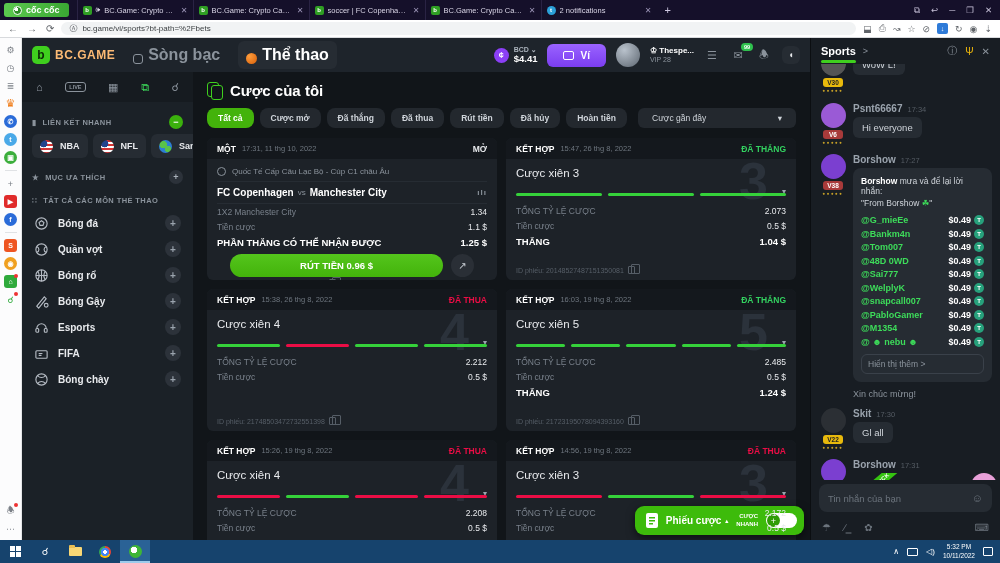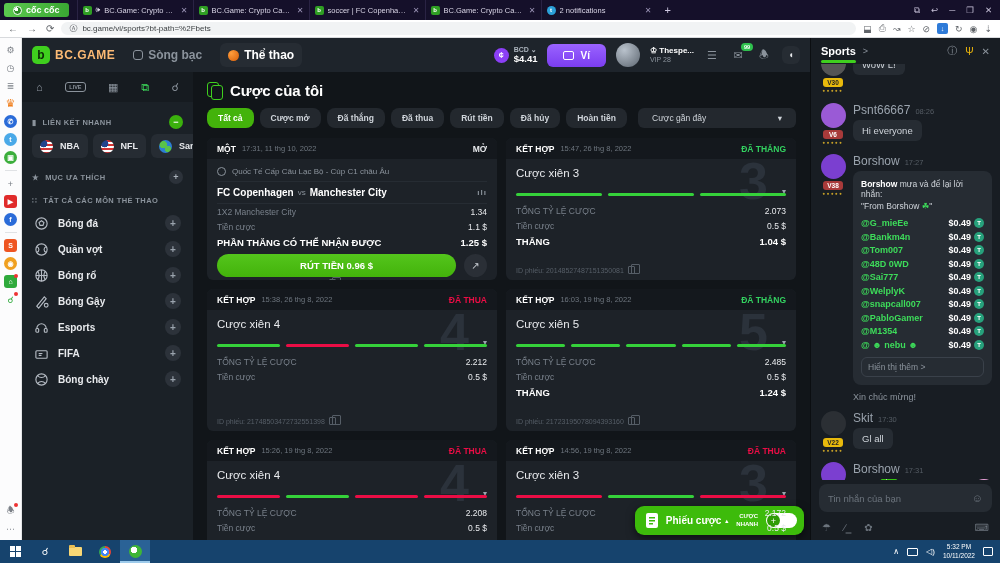--- a/index.html
+++ b/index.html
@@ -33,21 +33,21 @@
   .rail hr{width:12px;border:none;border-top:1px solid #e0e2e5;margin:1px 0}
   .rail .spacer{margin-top:auto}
   .reddot{position:relative}
   .reddot::after{content:"";position:absolute;right:-1px;top:-1px;width:4px;height:4px;border-radius:50%;background:#e33}
 
   .app{flex:1;display:flex;flex-direction:column;min-width:0}
   .app-header{height:34px;background:#1e242b;display:flex;align-items:center;gap:10px;padding:0 10px}
   .bclogo{display:flex;align-items:center;gap:5px}
   .bclogo .b{width:18px;height:18px;border-radius:5px;background:#3fcf1e;color:#0c2a06;font-weight:bold;font-size:12px;display:flex;align-items:center;justify-content:center}
   .bclogo .nm{color:#fdba74;font-weight:bold;font-size:12px;letter-spacing:.5px}
-  .nav-item{display:flex;align-items:center;gap:5px;color:#8b939c;font-size:12px;font-weight:bold;padding:5px 8px;border-radius:6px}
+  .nav-item{display:flex;align-items:flex-end;gap:5px;color:#8b939c;font-size:16px;font-weight:bold;padding:5px 8px;border-radius:6px}
   .nav-item.active{background:#262c33;color:#fff}
   .nav-item .dice{width:10px;height:10px;border-radius:3px;border:1px solid #8b939c}
   .nav-item .ball{width:11px;height:11px;border-radius:50%;background:radial-gradient(circle at 30% 30%,#ff9d3c,#d85f09)}
   .hdr-right{margin-left:auto;display:flex;align-items:center;gap:10px}
   .curr{display:flex;align-items:center;gap:5px}
   .coin{width:15px;height:15px;border-radius:50%;background:#8b3ff6;color:#fff;font-size:9px;font-weight:bold;display:flex;align-items:center;justify-content:center}
   .curr .cc{display:flex;flex-direction:column;line-height:1.15}
   .curr .code{color:#aab2bb;font-size:7px;font-weight:bold}
   .curr .bal{color:#fff;font-size:9.5px;font-weight:bold}
   .vi-btn{background:linear-gradient(180deg,#9a63ff,#7b3df0);border-radius:6px;color:#fff;font-weight:bold;font-size:10px;padding:6px 16px;display:flex;align-items:center;gap:6px}
@@ -106,21 +106,21 @@
   .combo-title{color:#e8eaed;font-size:11.5px;margin:3px 0 14px;z-index:1}
   .watermark{position:absolute;right:28px;top:-4px;font-size:52px;font-weight:bold;color:#2b323b;line-height:1;z-index:0}
   .ccaret{position:absolute;right:10px;top:28px;color:#9aa3ad;font-size:8px}
   .segs{display:flex;gap:6px;margin-bottom:7px;z-index:1}
   .seg{flex:1;height:3px;border-radius:2px}
   .seg.w{background:#35d13a}.seg.l{background:#ea0d45}
   .krow{display:flex;justify-content:space-between;align-items:center;color:#79818b;font-size:8.5px;margin:2.5px 0;z-index:1}
   .krow .val{color:#e8eaed}
   .krow.hl{color:#fff;font-weight:bold;font-size:9.5px}
   .krow.hl .val{color:#fff;font-weight:bold}
-  .btnrow{display:flex;align-items:center;gap:8px;margin:4px 0 2px}
+  .btnrow{display:flex;align-items:center;gap:8px;margin:4px 13px 2px}
   .cashout{flex:1;height:23px;border-radius:13px;background:linear-gradient(180deg,#54c51c,#43b30b);color:#fff;font-weight:bold;font-size:9.5px;display:flex;align-items:center;justify-content:center}
   .share{width:23px;height:23px;border-radius:50%;background:#2a2f36;color:#cfd4da;font-size:10px;display:flex;align-items:center;justify-content:center}
   .ticket{margin-top:auto;display:flex;align-items:center;gap:4px;color:#565e67;font-size:7px}
   .copyic{width:7px;height:8px;border:1px solid #565e67;border-radius:1px;position:relative}
   .copyic::after{content:"";position:absolute;left:2px;top:-3px;width:7px;height:8px;border:1px solid #565e67;border-radius:1px}
 
   .betslip{position:absolute;right:6px;bottom:5px;height:29px;background:#3dbb0b;border-radius:9px;display:flex;align-items:center;gap:8px;padding:0 7px 0 11px;box-shadow:0 3px 8px rgba(0,0,0,.55)}
   .bs-doc{width:12px;height:15px;border-radius:2px;background:linear-gradient(#3dbb0b 0 0) 3px 4px/6px 1.5px no-repeat,linear-gradient(#3dbb0b 0 0) 3px 7px/6px 1.5px no-repeat,linear-gradient(#3dbb0b 0 0) 3px 10px/4px 1.5px no-repeat,#fff}
   .bs-label{color:#fff;font-weight:bold;font-size:10px;display:flex;align-items:center;gap:4px}
   .bs-label .up{font-size:6px}
@@ -138,21 +138,21 @@
   .trophy{color:#f0b90b}
   .chat-body{flex:1;padding:4px 8px;display:flex;flex-direction:column;gap:9px;overflow:hidden;min-height:0}
   .msg{display:flex;gap:6px}
   .msg.partial{margin-top:-17px}
   .mleft{width:28px;flex:0 0 auto;display:flex;flex-direction:column;align-items:center;gap:2px}
   .avatar{width:25px;height:25px;border-radius:50%}
   .vbadge{min-width:20px;padding:1px 3px;border-radius:3px;font-size:6.5px;font-weight:bold;text-align:center}
   .stars{font-size:4.5px;letter-spacing:1.5px;color:#c9a227;line-height:1}
   .mmain{flex:1;min-width:0}
   .mhead{display:flex;align-items:baseline;gap:5px}
-  .muser{color:#9aa3ad;font-weight:normal;font-size:12px}
+  .muser{color:#9aa3ad;font-weight:bold;font-size:10px}
   .mtime{color:#555c64;font-size:7.5px}
   .bubble{display:inline-block;background:#262c33;border-radius:6px;padding:5px 9px;color:#cfd4da;font-size:9.5px;margin-top:3px}
   .tip{background:#262c33;border-radius:8px;padding:8px;margin-top:3px;color:#cfd4da;font-size:8.5px}
   .tip b{color:#fff}
   .tip .quote{margin:2px 0 7px}
   .clover{color:#3ddc5a}
   .recip{display:flex;justify-content:space-between;align-items:center;margin:3.5px 0}
   .rname{color:#3ddc5a;font-weight:bold;font-size:9px;overflow:hidden;white-space:nowrap}
   .ramt{display:flex;align-items:center;gap:3px;color:#fff;font-weight:bold;font-size:9px}
   .tcoin{width:10px;height:10px;border-radius:50%;background:#27a17c;color:#fff;font-size:6px;font-weight:bold;display:flex;align-items:center;justify-content:center}
@@ -668,21 +668,21 @@
             <div class="mmain"><div class="bubble">WoW L!</div></div>
           </div>
           <div class="msg">
             <div class="mleft">
               <div class="avatar" style="background: rgb(154, 90, 214);"></div>
               <span class="vbadge" style="background: rgb(168, 58, 58); color: rgb(255, 255, 255);">V6</span>
               <span class="stars">●●●●●</span>
             </div>
             <div class="mmain"><div class="mhead">
                 <span class="muser">Psnt66667</span>
-                <span class="mtime">08:26</span>
+                <span class="mtime">17:34</span>
               </div><div class="bubble">Hi everyone</div></div>
           </div>
           <div class="msg">
             <div class="mleft">
               <div class="avatar" style="background: rgb(123, 63, 208);"></div>
               <span class="vbadge" style="background: rgb(168, 58, 58); color: rgb(255, 255, 255);">V38</span>
               <span class="stars">●●●●●</span>
             </div>
             <div class="mmain">
               <div class="mhead">

